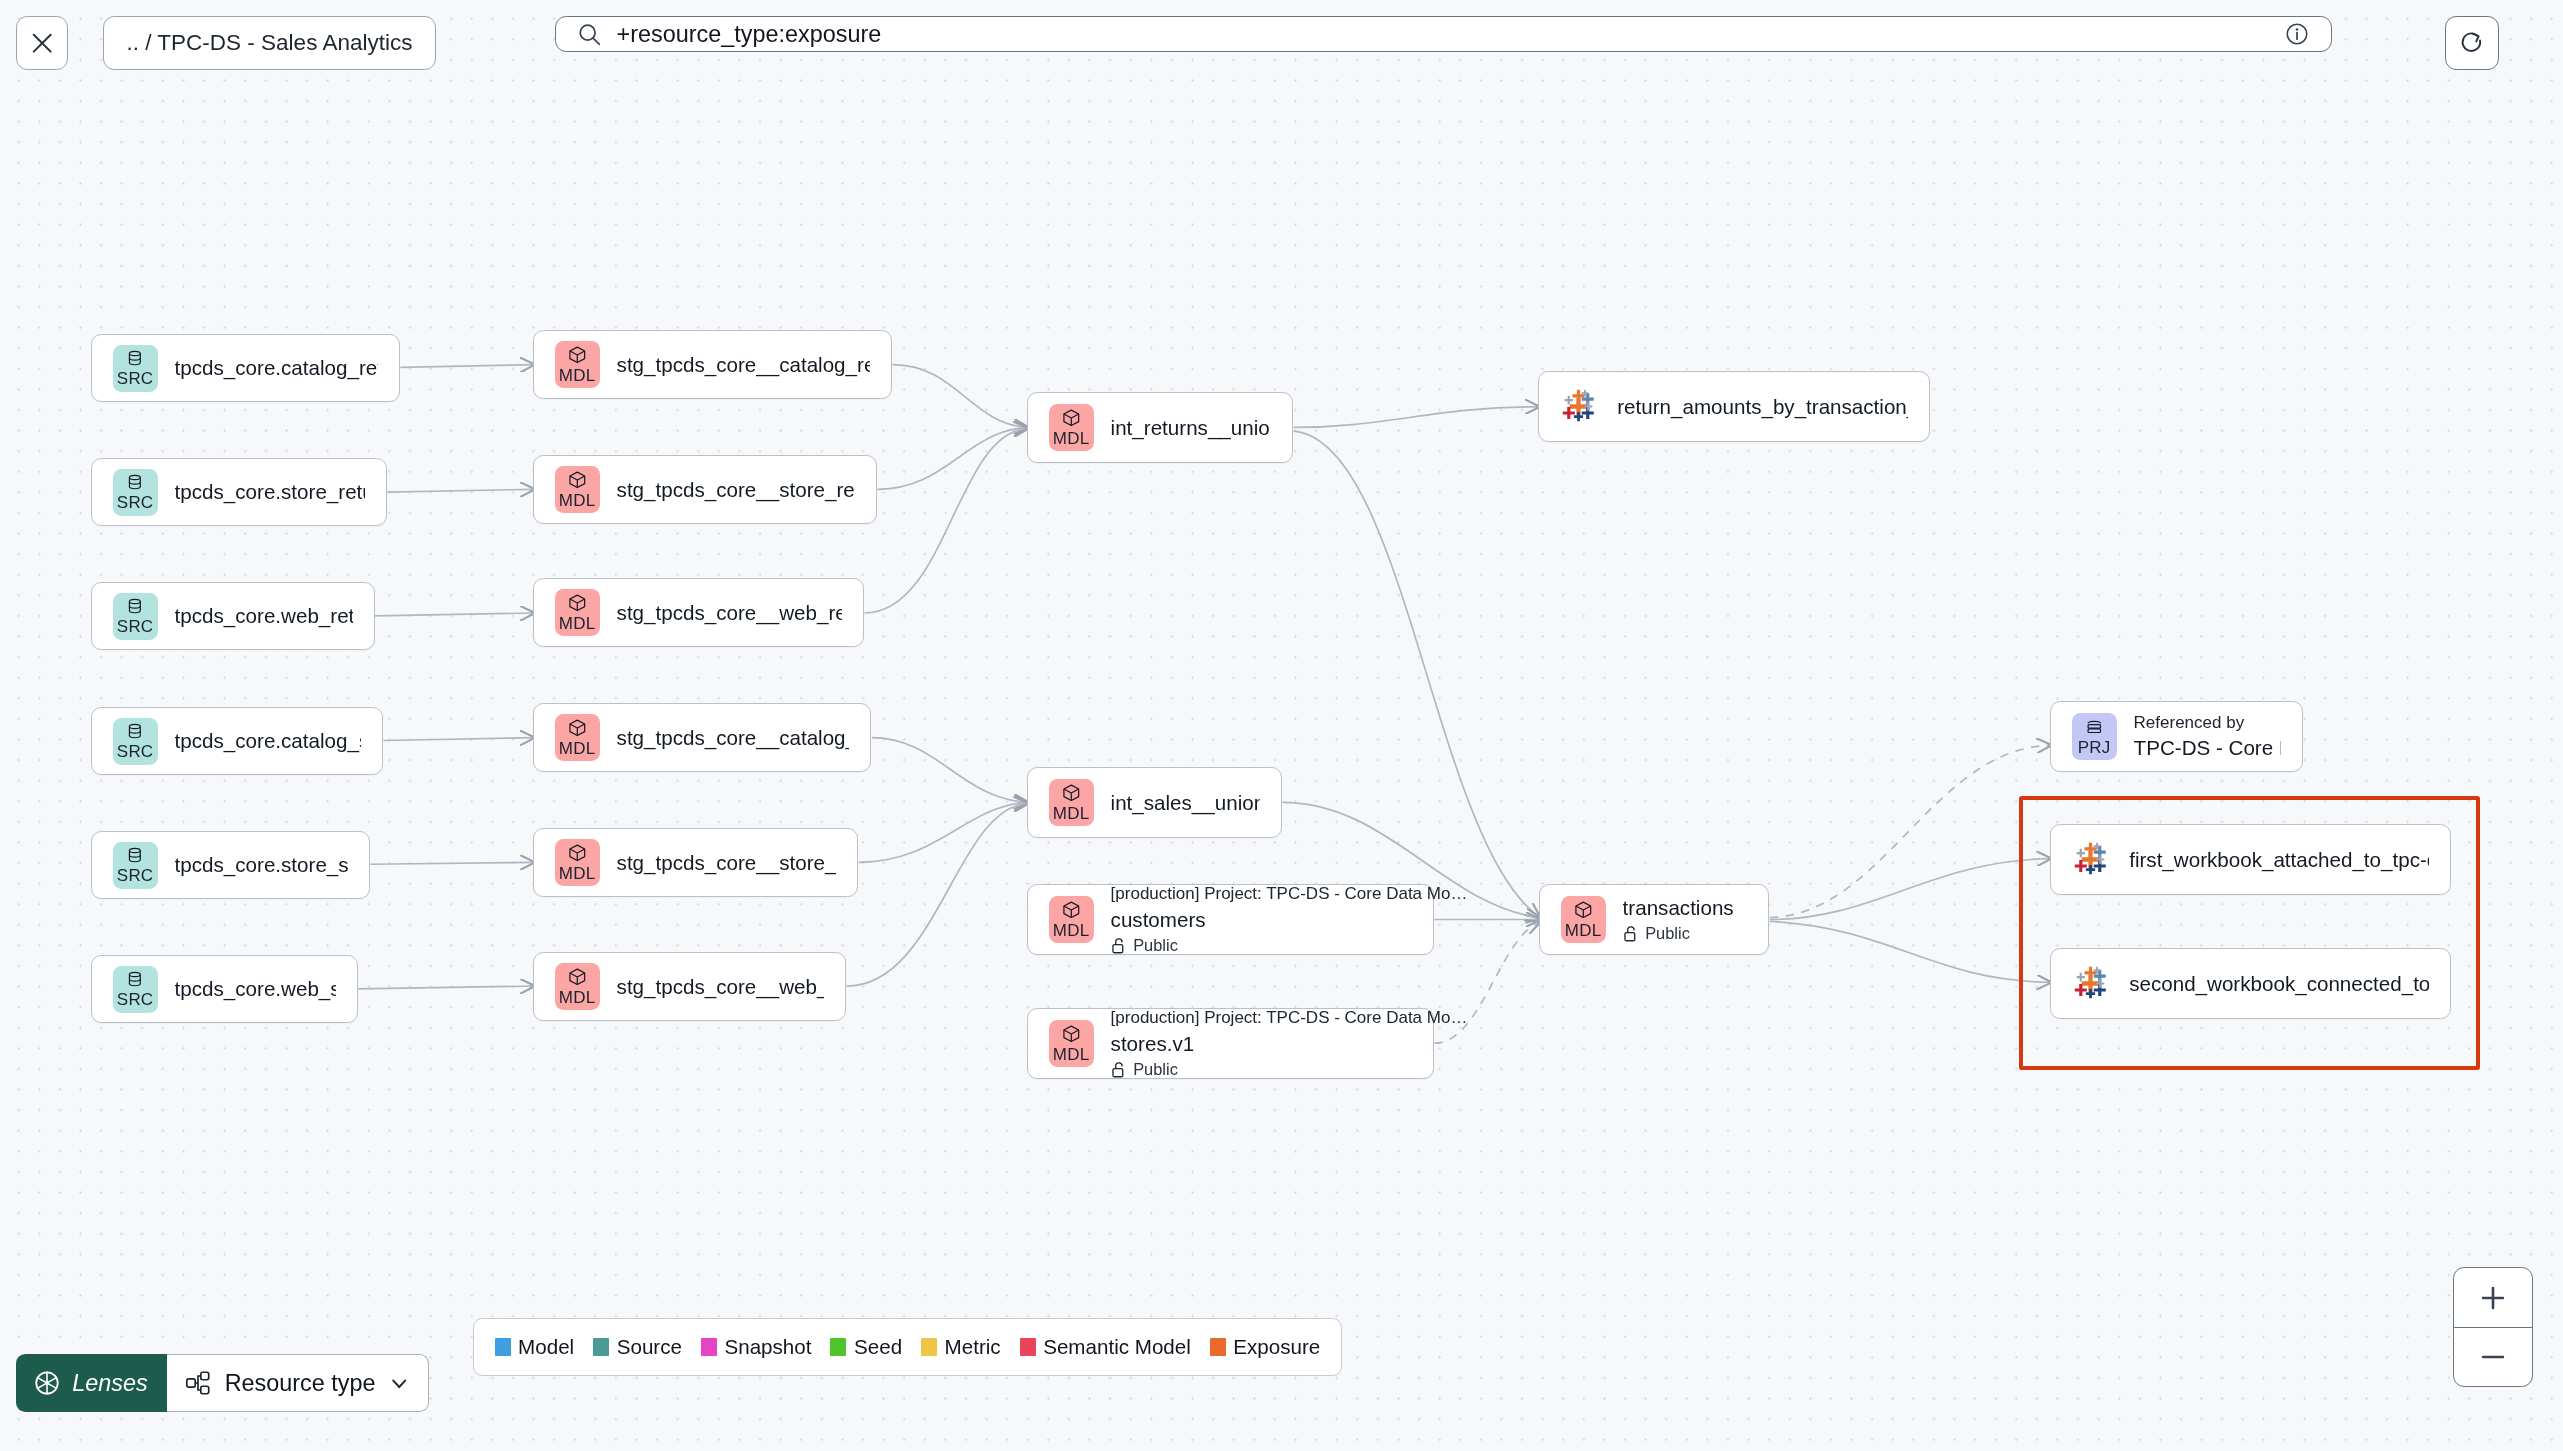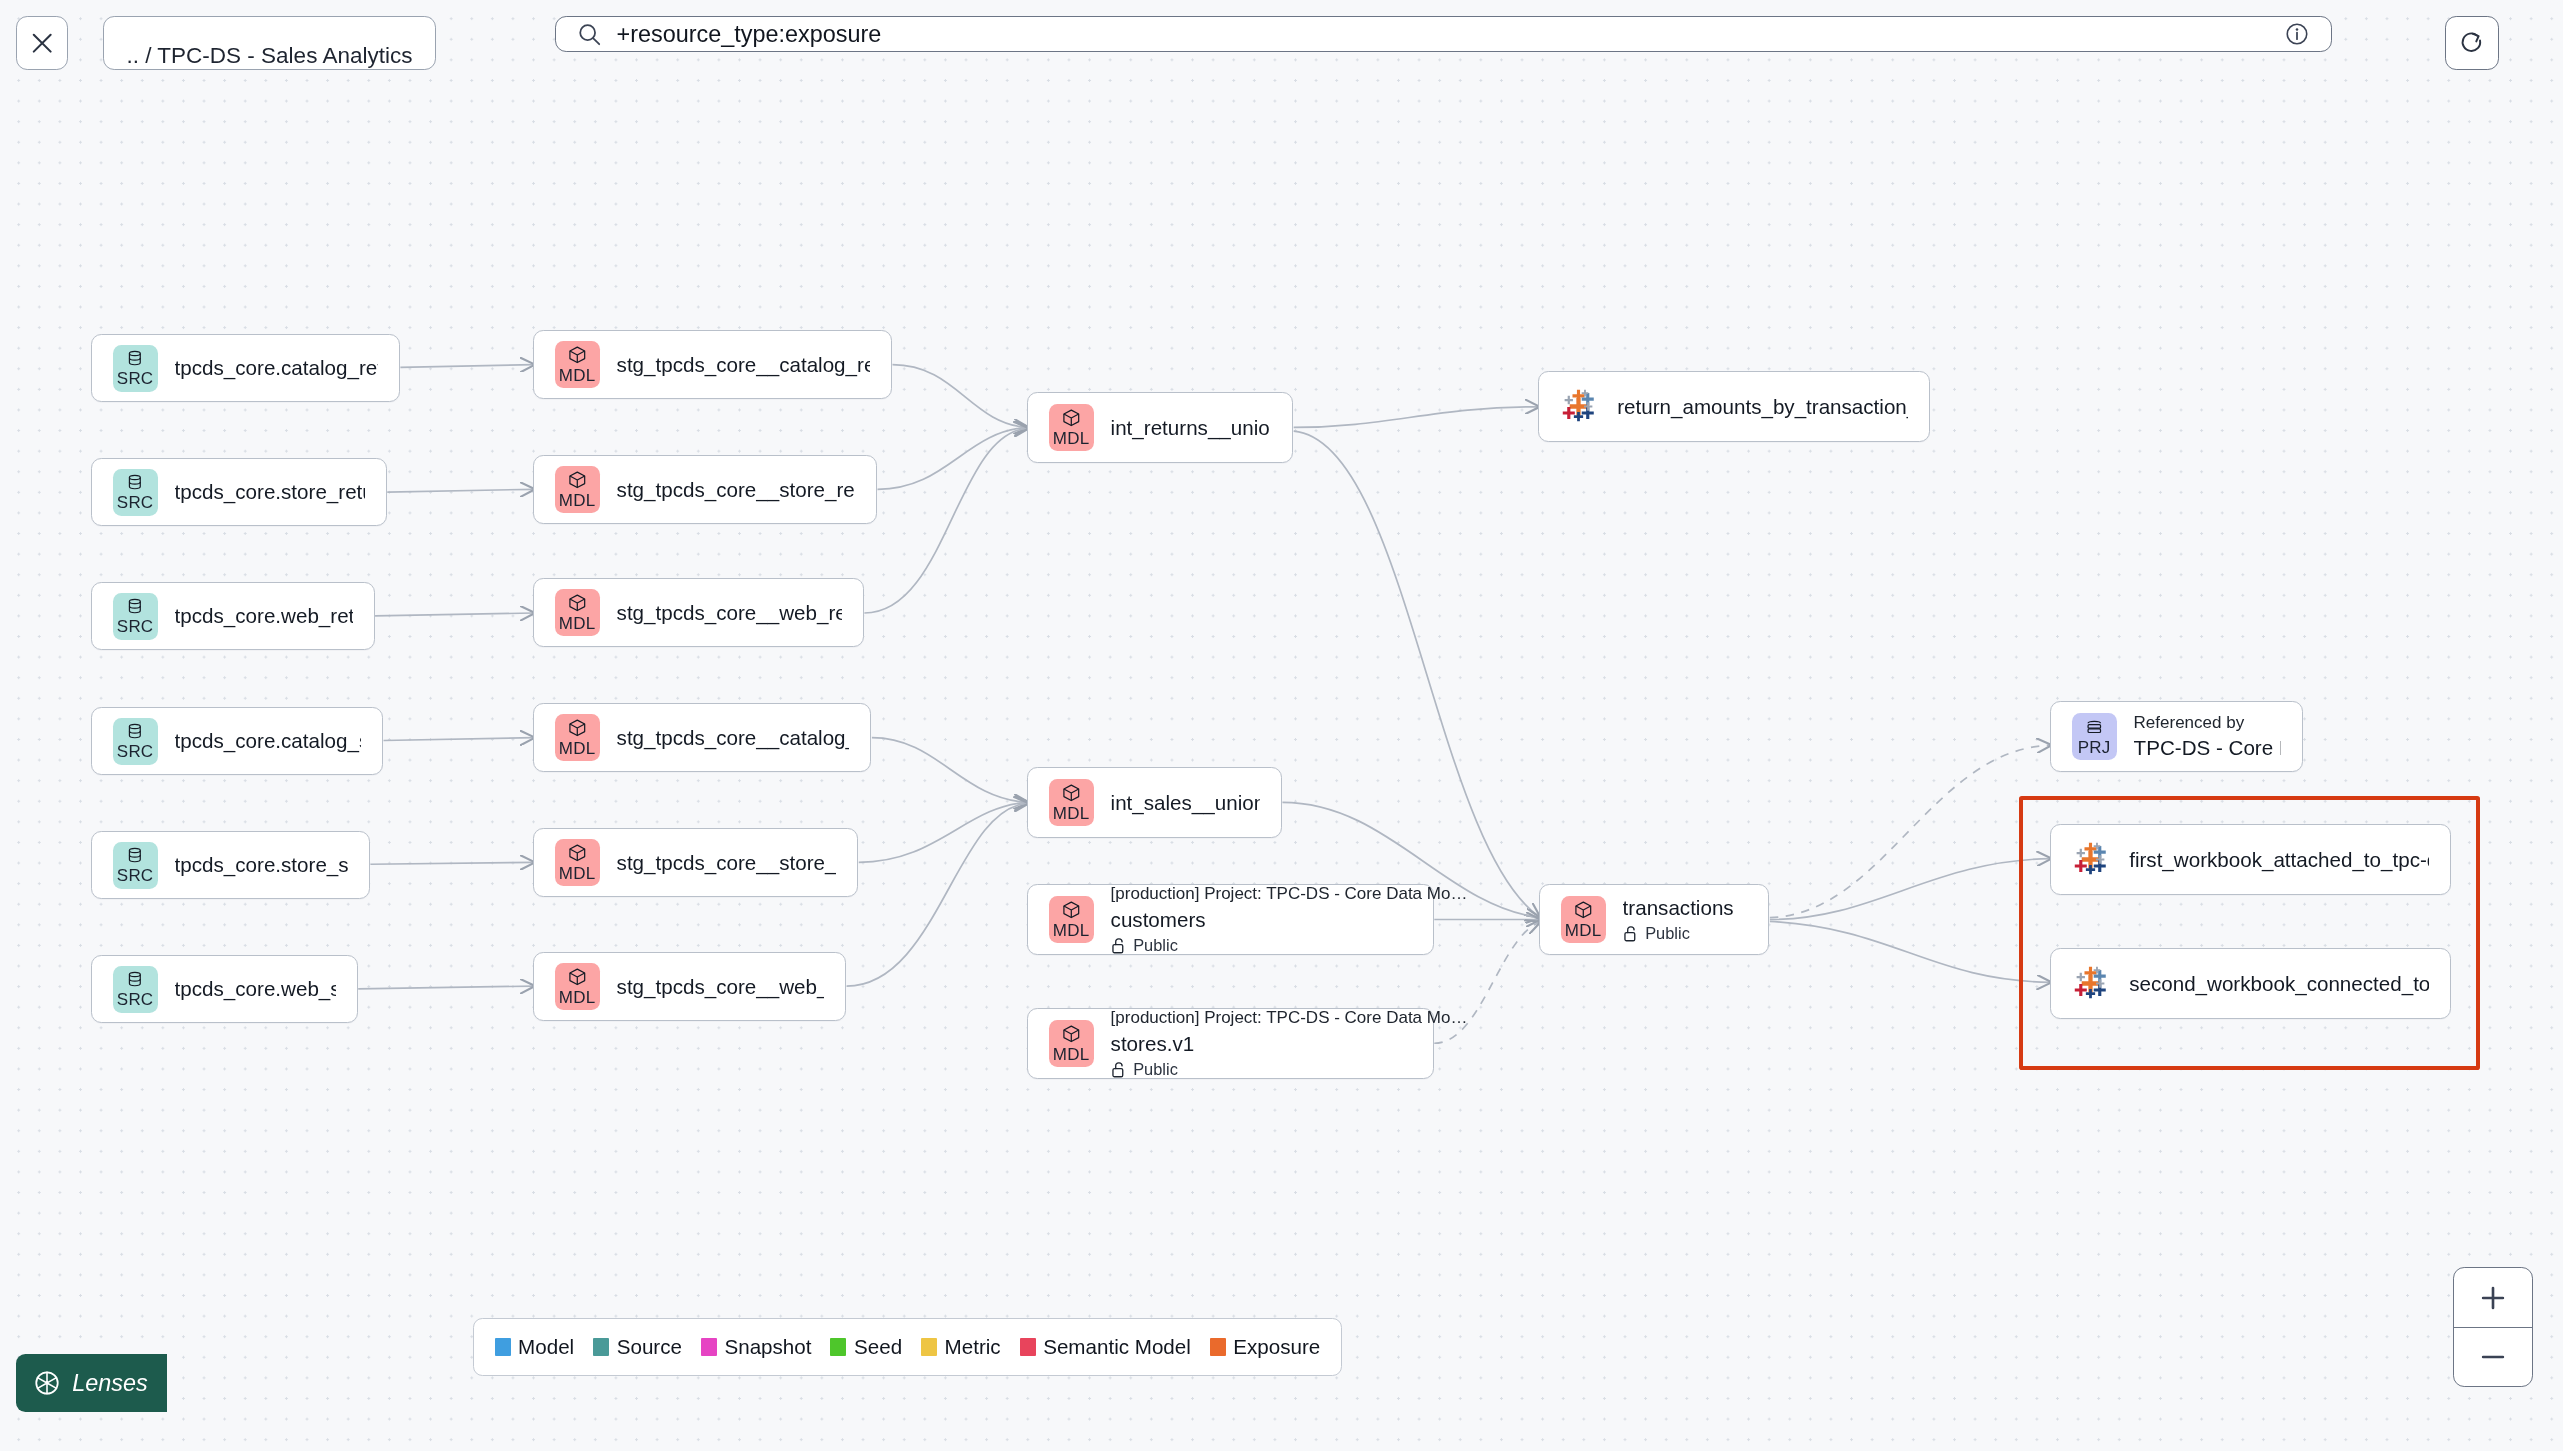--- a/index.html
+++ b/index.html
@@ -49,21 +49,21 @@
   .close-btn svg { display: block; }
 
   .breadcrumb {
     position: absolute;
     left: 103px; top: 16px;
     height: 54px;
     min-width: 322px;
     background: #ffffff;
     border: 1.5px solid #9aa3b0;
     border-radius: 11.2px;
-    display: flex; align-items: flex-end; justify-content: center;
+    display: flex; align-items: center; justify-content: center;
     padding: 0 22.5px;
     cursor: pointer;
   }
   .breadcrumb-text {
     font-size: 22.5px;
     color: #1e2430;
     white-space: nowrap;
   }
 
   .searchbar {
@@ -646,20 +646,32 @@
   </div>
 
   <div class="lenses-group">
     <div class="lenses-btn">
       <svg width="28" height="28" viewBox="0 0 30 30">
         <circle cx="15" cy="15" r="11.5" fill="none" stroke="#ffffff" stroke-width="1.9"></circle>
         <path d="M15 3.5 L15 15 L25.2 9.2 M15 15 L25.2 20.8 M15 15 L15 26.5 M15 15 L4.8 20.8 M15 15 L4.8 9.2" fill="none" stroke="#ffffff" stroke-width="1.7" stroke-linecap="round"></path>
       </svg>
       <span class="lenses-label">Lenses</span>
     </div>
+    <div class="restype-btn">
+      <svg width="28" height="28" viewBox="0 0 30 30">
+        <rect x="3" y="10.5" width="9" height="9" rx="2" fill="none" stroke="#1b2330" stroke-width="1.8"></rect>
+        <rect x="18" y="3.5" width="8.5" height="8" rx="2" fill="none" stroke="#1b2330" stroke-width="1.8"></rect>
+        <rect x="18" y="18.5" width="8.5" height="8" rx="2" fill="none" stroke="#1b2330" stroke-width="1.8"></rect>
+        <path d="M12 15 L15 15 L15 7.5 L18 7.5 M15 15 L15 22.5 L18 22.5" fill="none" stroke="#1b2330" stroke-width="1.8"></path>
+      </svg>
+      <span class="restype-label">Resource type</span>
+      <svg width="22.5" height="22.5" viewBox="0 0 24 24">
+        <path d="M5.5 9 L12 16 L18.5 9" fill="none" stroke="#1b2330" stroke-width="2" stroke-linecap="round"></path>
+      </svg>
+    </div>
   </div>
 
   <div class="legend" id="legend">
       <div class="legend-item">
         <span class="legend-swatch" style="background:#3f9ee0"></span>
         <span class="legend-text">Model</span>
       </div>
       <div class="legend-item">
         <span class="legend-swatch" style="background:#4a9a98"></span>
         <span class="legend-text">Source</span>

